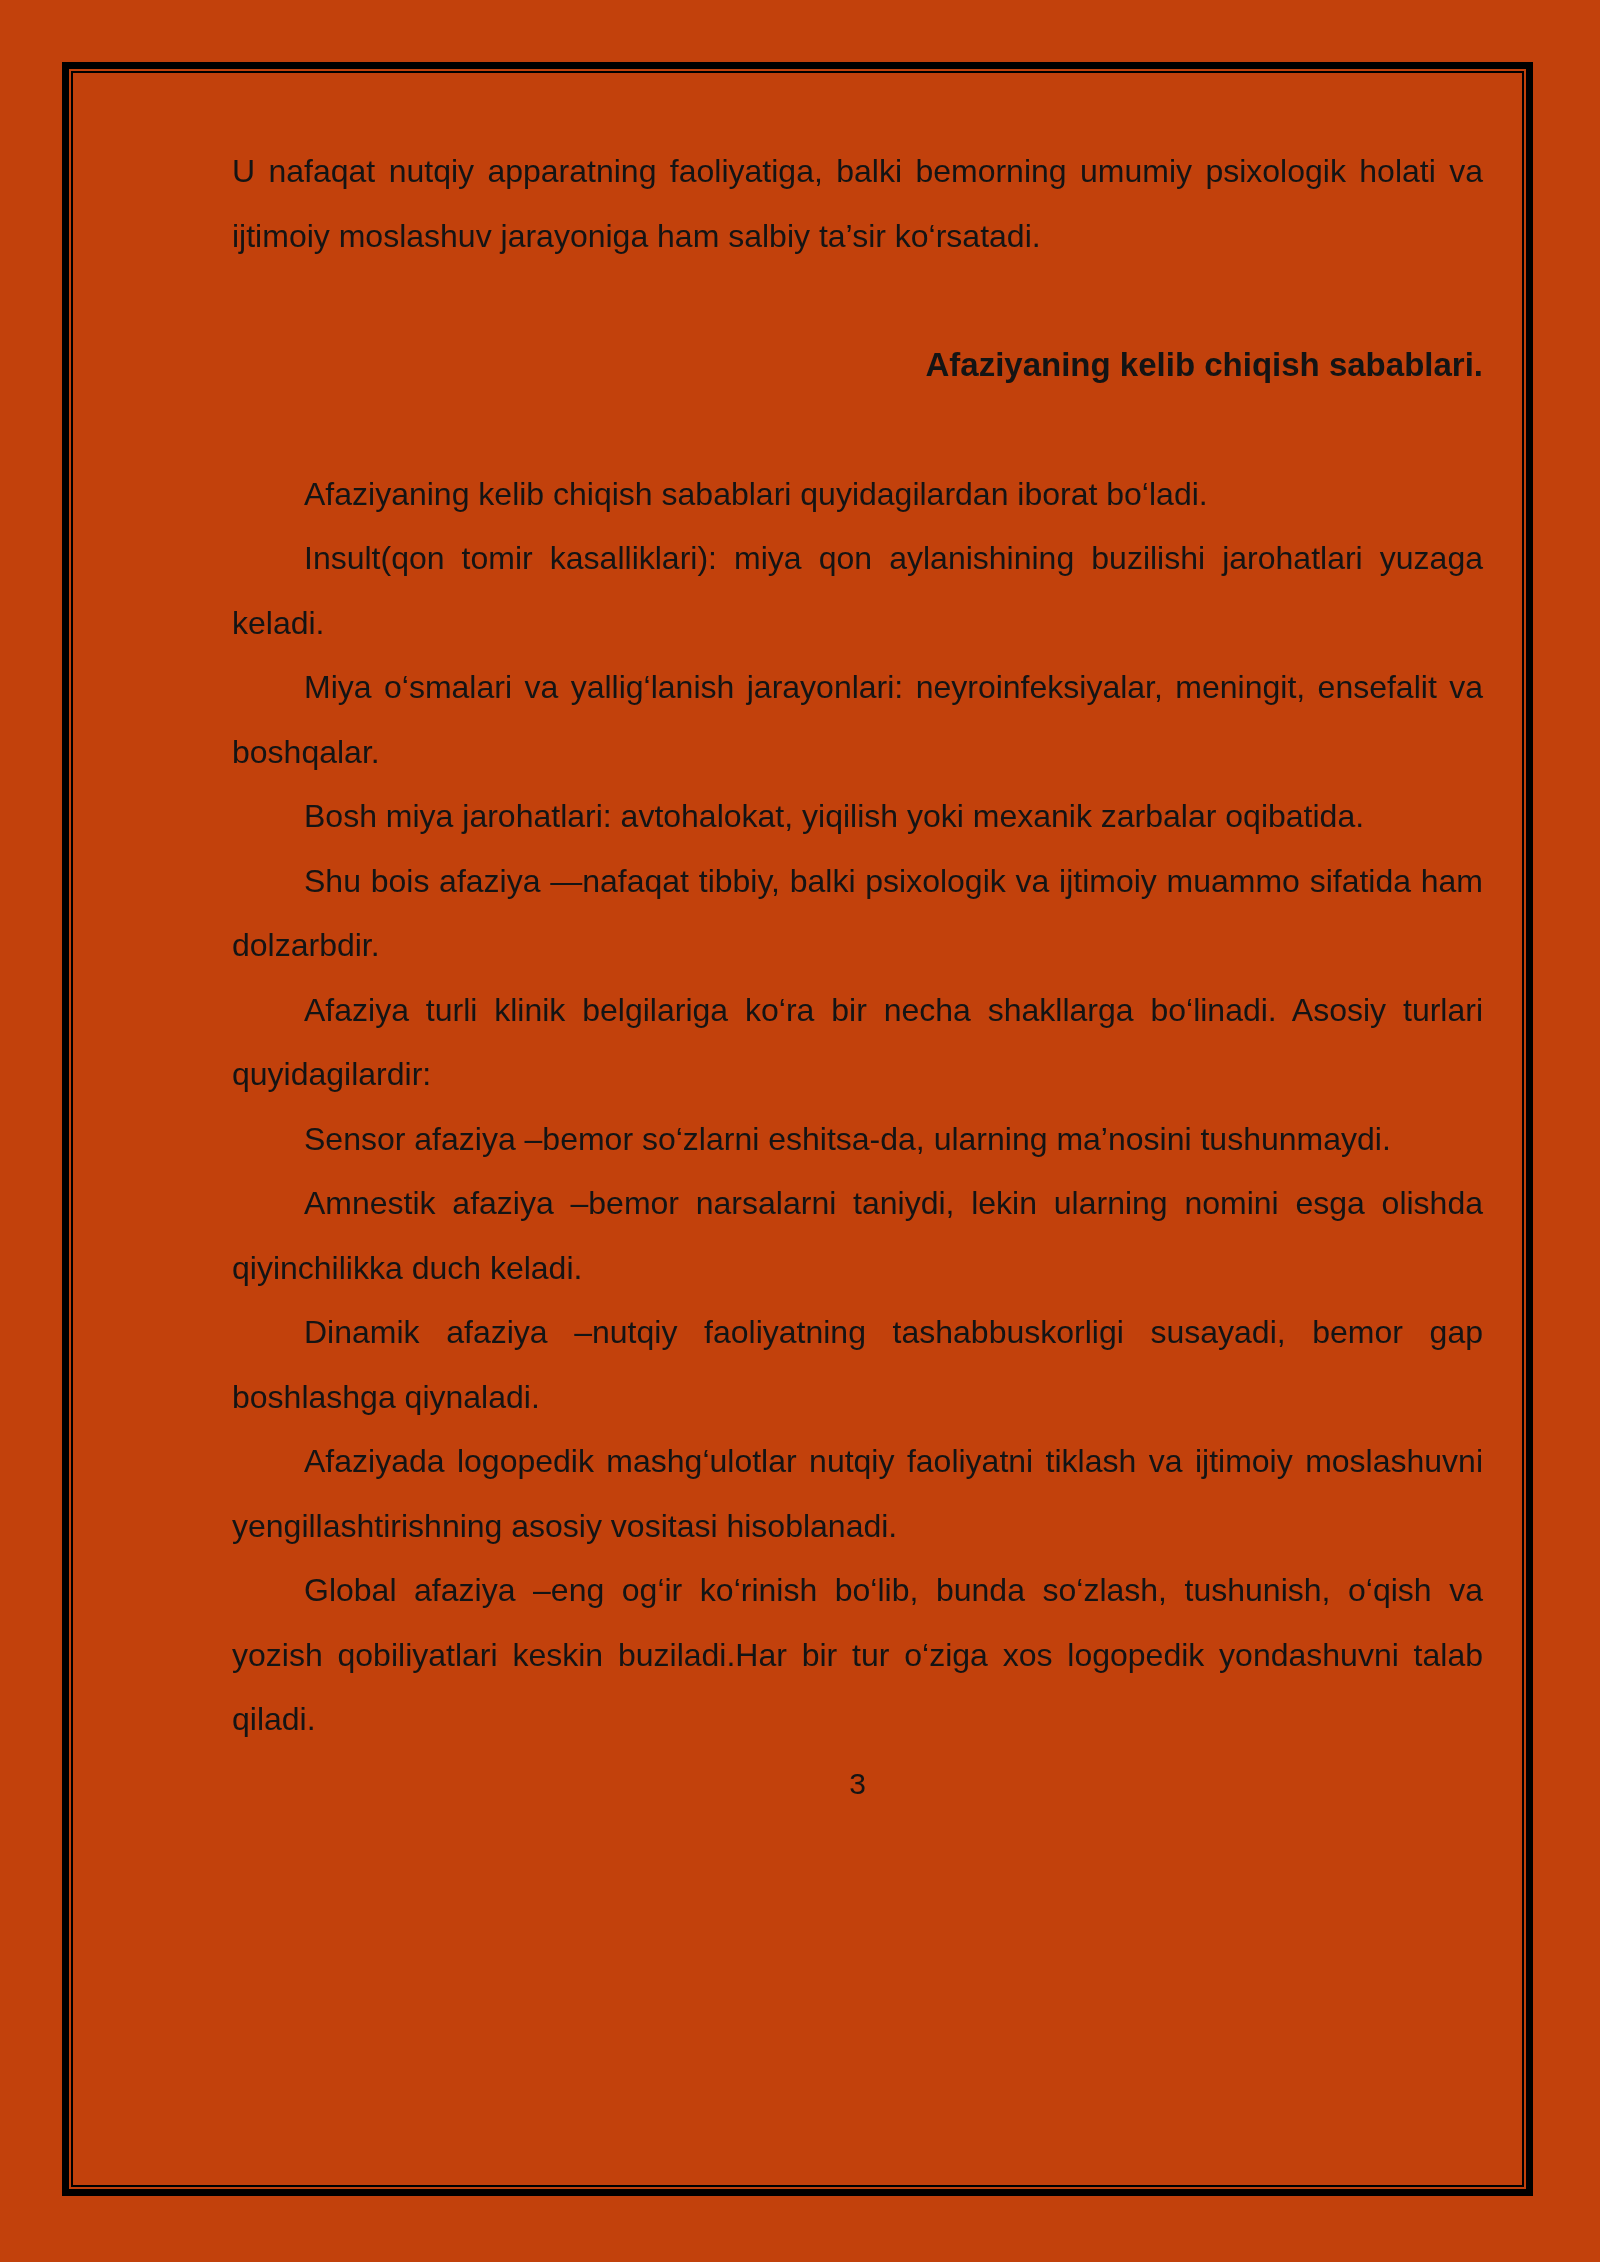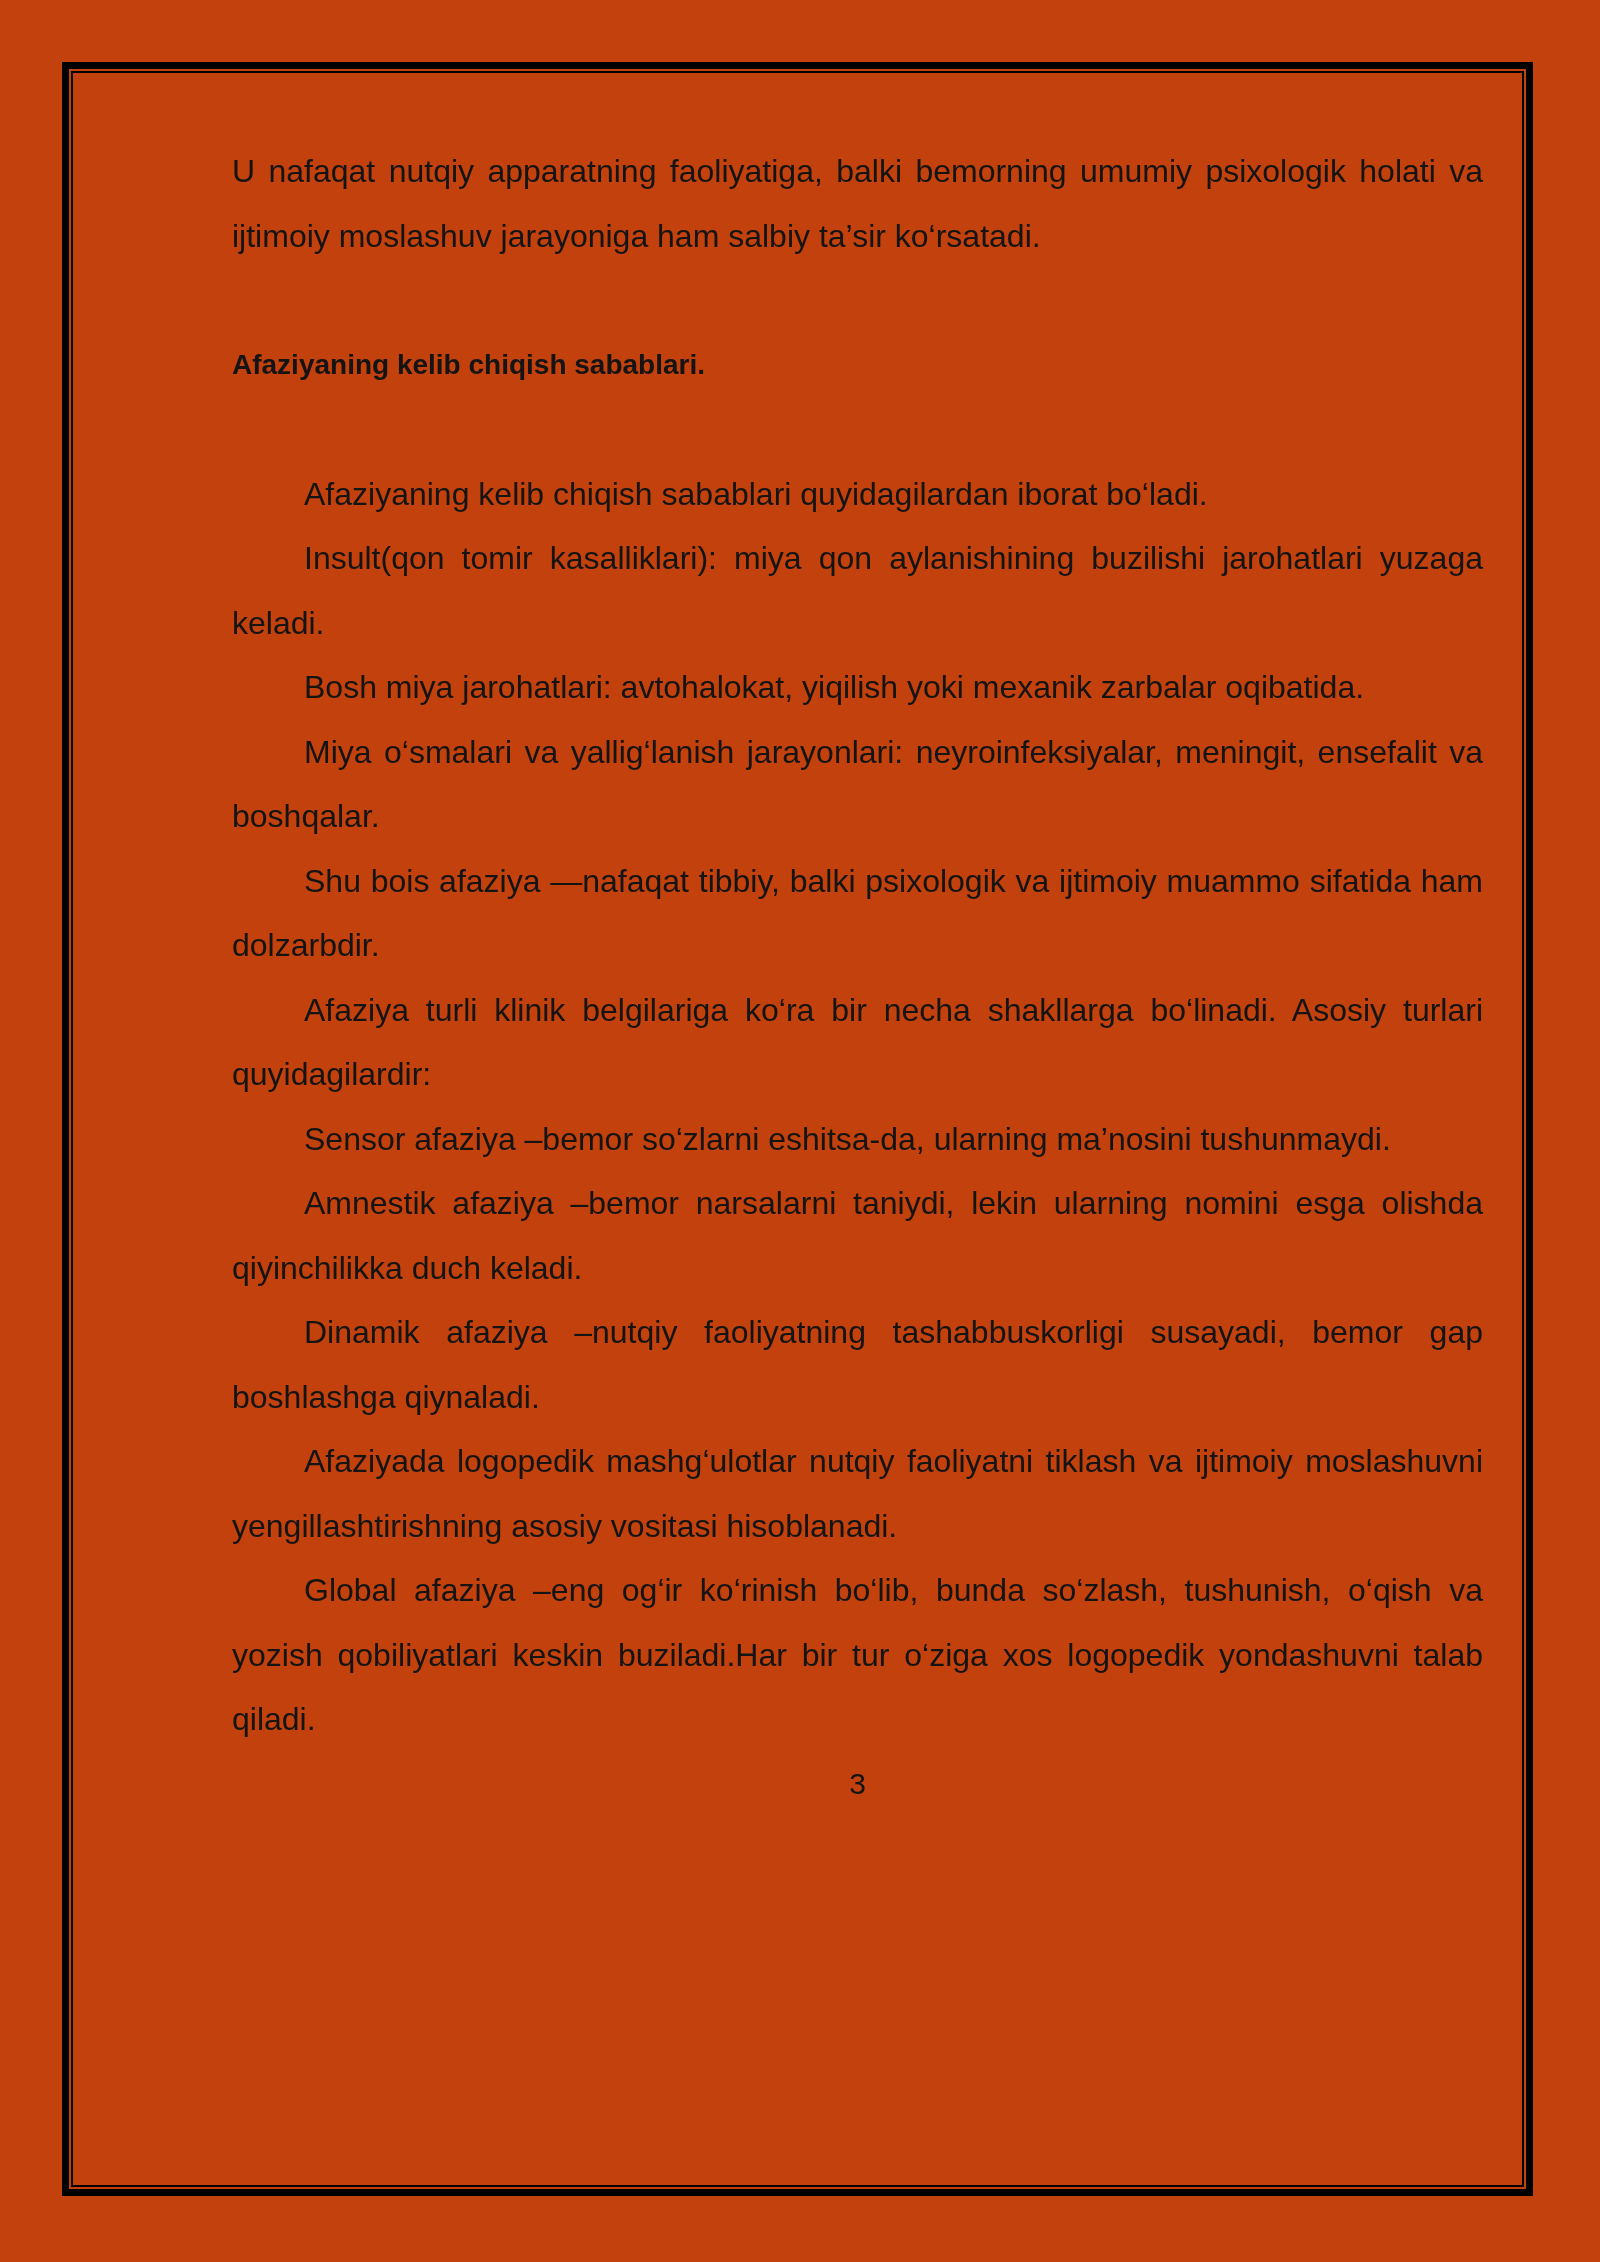--- a/index.html
+++ b/index.html
@@ -44,23 +44,23 @@
     text-align: justify;
   }
   .para {
     margin: 0;
     text-indent: 72px;
   }
   .para.no-indent {
     text-indent: 0;
   }
   .heading {
-    font-size: 28px;
+    font-size: 33px;
     font-weight: bold;
-    text-align: left;
+    text-align: right;
     text-indent: 0;
     margin: 64.5px 0 64.5px 0;
     line-height: 64.5px;
   }
   .page-number {
     text-align: center;
     font-size: 30px;
     line-height: 64.5px;
   }
 </style>
@@ -73,22 +73,22 @@
     <div class="frame-inner"></div>
   </div>
 
   <div class="content">
     <p class="para no-indent">U nafaqat nutqiy apparatning faoliyatiga, balki bemorning umumiy psixologik holati va ijtimoiy moslashuv jarayoniga ham salbiy ta’sir ko‘rsatadi.</p>
 
     <h1 class="heading">Afaziyaning kelib chiqish sabablari.</h1>
 
     <p class="para">Afaziyaning kelib chiqish sabablari quyidagilardan iborat bo‘ladi.</p>
     <p class="para">Insult(qon tomir kasalliklari): miya qon aylanishining buzilishi jarohatlari yuzaga keladi.</p>
+    <p class="para">Miya o‘smalari va yallig‘lanish jarayonlari: neyroinfeksiyalar, meningit, ensefalit va boshqalar.</p>
     <p class="para">Bosh miya jarohatlari: avtohalokat, yiqilish yoki mexanik zarbalar oqibatida.</p>
-    <p class="para">Miya o‘smalari va yallig‘lanish jarayonlari: neyroinfeksiyalar, meningit, ensefalit va boshqalar.</p>
     <p class="para">Shu bois afaziya —nafaqat tibbiy, balki psixologik va ijtimoiy muammo sifatida ham dolzarbdir.</p>
     <p class="para">Afaziya turli klinik belgilariga ko‘ra bir necha shakllarga bo‘linadi. Asosiy turlari quyidagilardir:</p>
     <p class="para">Sensor afaziya –bemor so‘zlarni eshitsa-da, ularning ma’nosini tushunmaydi.</p>
     <p class="para">Amnestik afaziya –bemor narsalarni taniydi, lekin ularning nomini esga olishda qiyinchilikka duch keladi.</p>
     <p class="para">Dinamik afaziya –nutqiy faoliyatning tashabbuskorligi susayadi, bemor gap boshlashga qiynaladi.</p>
     <p class="para">Afaziyada logopedik mashg‘ulotlar nutqiy faoliyatni tiklash va ijtimoiy moslashuvni yengillashtirishning asosiy vositasi hisoblanadi.</p>
     <p class="para">Global afaziya –eng og‘ir ko‘rinish bo‘lib, bunda so‘zlash, tushunish, o‘qish va yozish qobiliyatlari keskin buziladi.Har bir tur o‘ziga xos logopedik yondashuvni talab qiladi.</p>
 
     <div class="page-number">3</div>
   </div>

